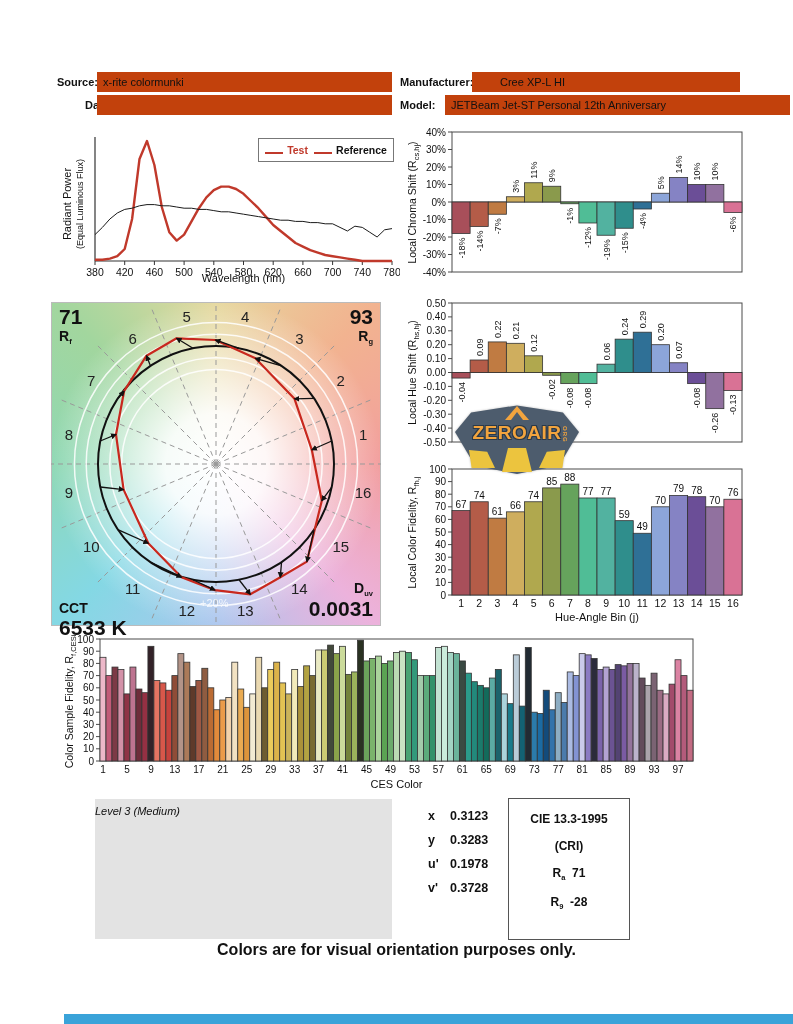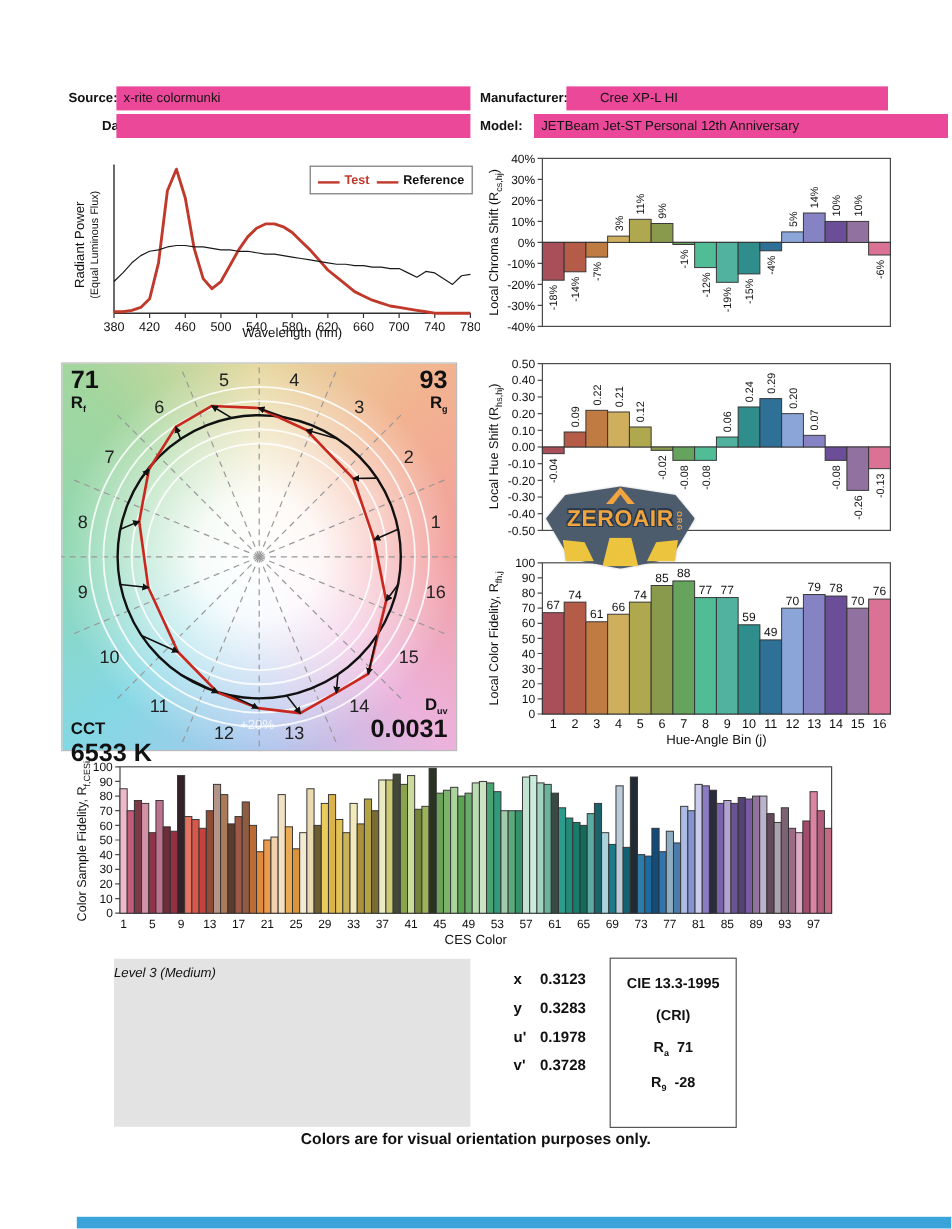--- a/index.html
+++ b/index.html
@@ -1,21 +1,21 @@
 <!DOCTYPE html>
 <html><head>
 <meta charset="utf-8">
 <style>
   html,body{margin:0;padding:0;background:#fff;}
   .page{position:relative;width:793px;height:1024px;background:#fff;
         font-family:"Liberation Sans",sans-serif;color:#111;overflow:hidden;}
   .abs{position:absolute;}
   .title{left:0;top:46px;width:100%;text-align:center;font-size:17.5px;font-weight:bold;}
   .hlabel{font-size:11px;font-weight:bold;line-height:20px;}
-  .hbox{background:#ec4899;height:20px;line-height:20px;font-size:11px;padding-left:6px;box-sizing:border-box;}
+  .hbox{background:#c2410c;height:20px;line-height:20px;font-size:11px;padding-left:6px;box-sizing:border-box;}
   .sub{font-size:7.5px;vertical-align:-3px;}
   .ylab{font-size:10.5px;white-space:nowrap;text-align:center;transform:rotate(-90deg);transform-origin:center;}
   .xlab{font-size:11px;text-align:center;}
   .legendbox{display:flex;align-items:center;justify-content:space-evenly;border:1px solid #777;
              background:#fff;font-size:10.5px;font-weight:bold;}
   .dash{display:inline-block;width:18px;height:0;border-top:2.5px solid #c0392b;margin-right:4px;}
   .cvgbg{background:
       radial-gradient(circle at 50% 50%, rgba(255,255,255,1) 0%, rgba(255,255,255,0.92) 22%, rgba(255,255,255,0) 72%),
       conic-gradient(from 0deg at 50% 50%,
         #e6d89e 0deg,#f2b390 45deg,#f29e9e 90deg,#ecb2dc 135deg,
@@ -23,21 +23,21 @@
       border:1px solid #bbb;box-sizing:border-box;}
   .corner{line-height:1.05;}
   .big{font-size:21px;font-weight:bold;}
   .med{font-size:14px;font-weight:bold;}
   .noteslabel{font-size:11.5px;font-weight:bold;margin-left:44px;}
   .notesbox{background:#e3e3e3;font-size:11px;padding:6px 0;box-sizing:border-box;font-style:italic;}
   .chromarow{display:flex;height:24px;font-size:12.5px;font-weight:bold;align-items:center;}
   .chromarow .lab{width:22px;}
   .cribox{border:1.5px solid #555;box-sizing:border-box;text-align:center;font-size:12px;font-weight:bold;}
   .cribox .line{margin-top:13px;}
-  .footer{left:0;top:941px;width:100%;text-align:center;font-size:13px;font-weight:bold;}
+  .footer{left:0;top:941px;width:100%;text-align:center;font-size:16px;font-weight:bold;}
   .bluebar{background:#3aa3d9;}
   
   .wm{z-index:6;filter:drop-shadow(0 0 1px rgba(0,0,0,.25));}
   .wm .badge{position:absolute;left:0;top:8px;width:124px;height:70px;background:#4d5c6d;
      clip-path:polygon(0% 40%,13% 12%,50% 2%,87% 12%,100% 40%,84% 88%,50% 100%,16% 88%);}
   .wm .zr{position:absolute;left:0;top:26px;width:124px;text-align:center;font-size:19px;font-weight:bold;
      letter-spacing:.5px;color:#f2a43e;text-shadow:1px 1px 0 #2b3a4a,-1px 1px 0 #2b3a4a,1px -1px 0 #2b3a4a,-1px -1px 0 #2b3a4a;}
   .wm .org{position:absolute;left:107px;top:30px;font-size:6px;font-weight:bold;color:#f2a43e;
      writing-mode:vertical-rl;letter-spacing:1px;}
   .wm .tri{position:absolute;left:50px;top:10px;width:0;height:0;
@@ -561,21 +561,21 @@
     <div class="chromarow">
         <span class="lab">u'</span>
         <span>0.1978</span>
       </div>
     <div class="chromarow">
         <span class="lab">v'</span>
         <span>0.3728</span>
       </div>
   </div>
 
-  <div class="abs cribox" style="left:508px;top:798px;width:106px;height:142px;">
+  <div class="abs cribox" style="left:508px;top:798px;width:122px;height:142px;">
     <div class="line">CIE 13.3-1995</div>
     <div class="line">(CRI)</div>
     <div class="line"><span>R</span><span class="sub">a</span>&nbsp;&nbsp;<span>71</span></div>
     <div class="line"><span>R</span><span class="sub">9</span>&nbsp;&nbsp;<span>-28</span></div>
   </div>
 
   <div class="abs footer">Colors are for visual orientation purposes only.</div>
 
   <div class="abs bluebar" style="left:64px;top:1014px;width:729px;height:10px;"></div>
 </div>

